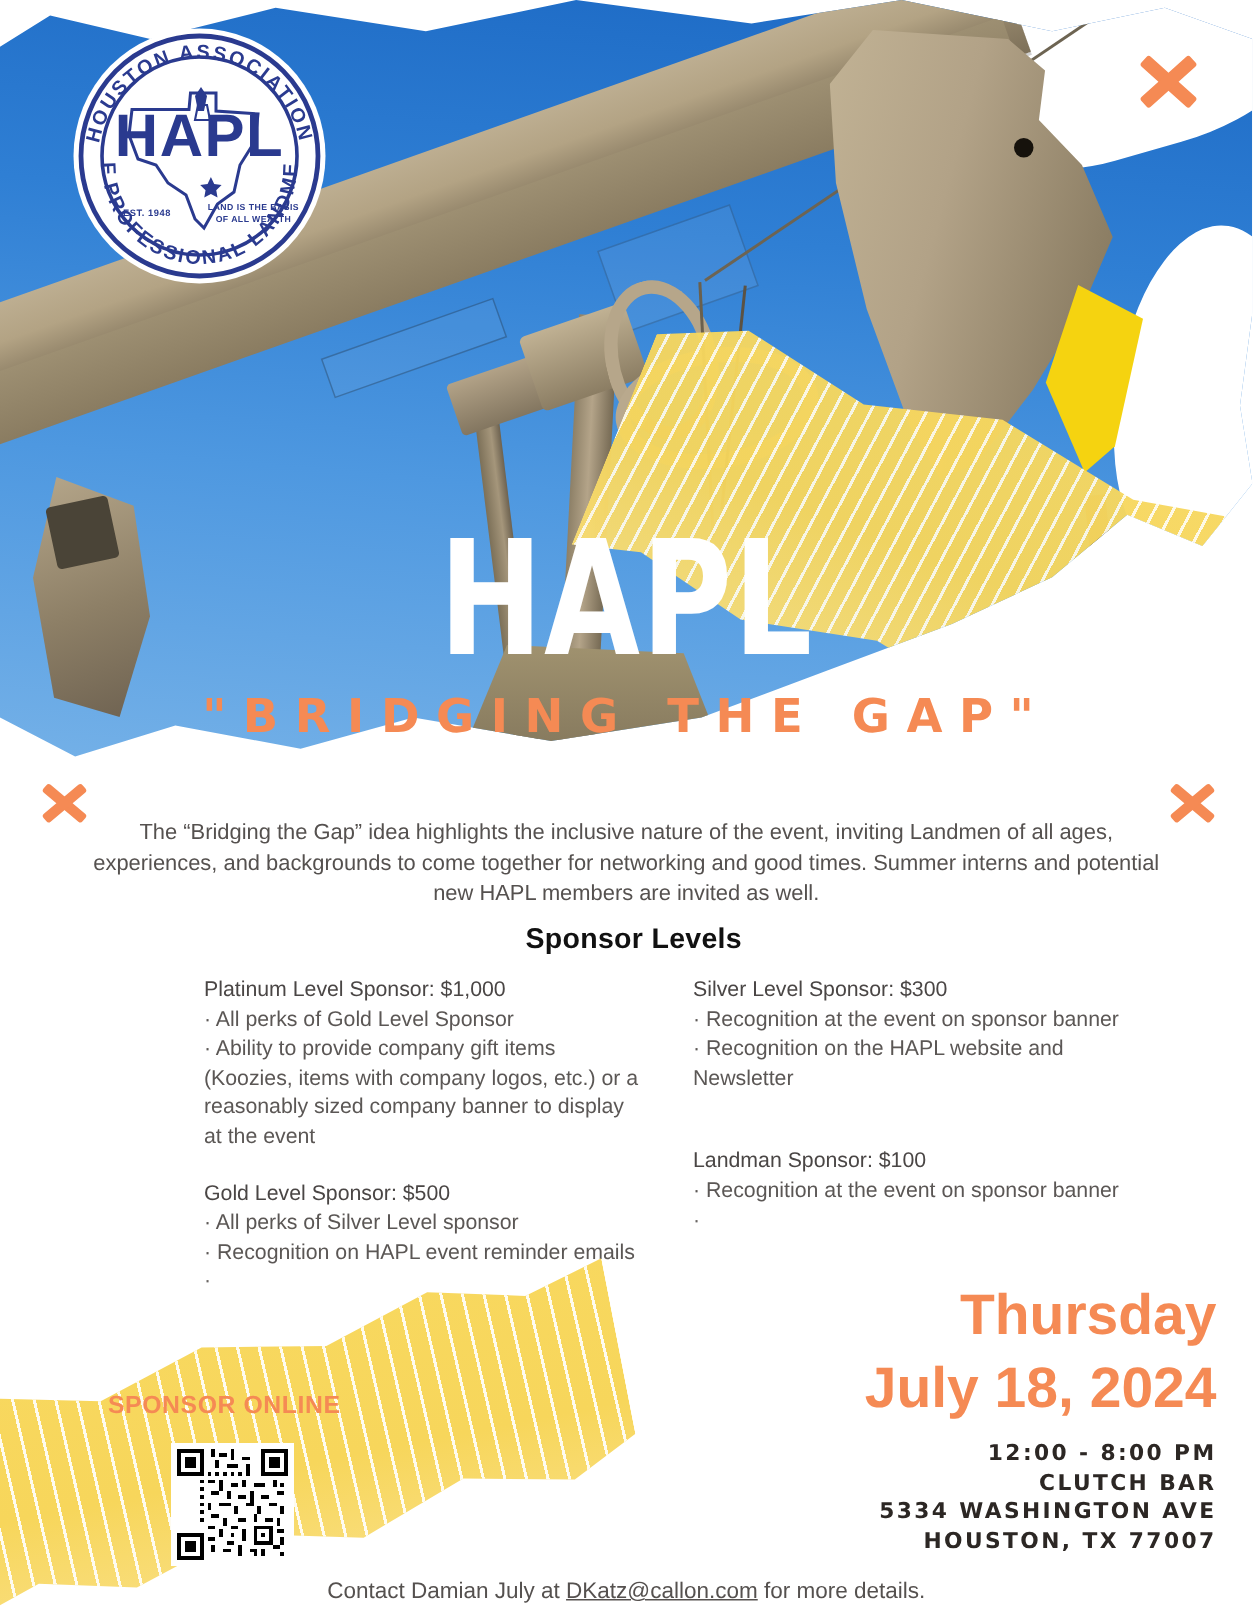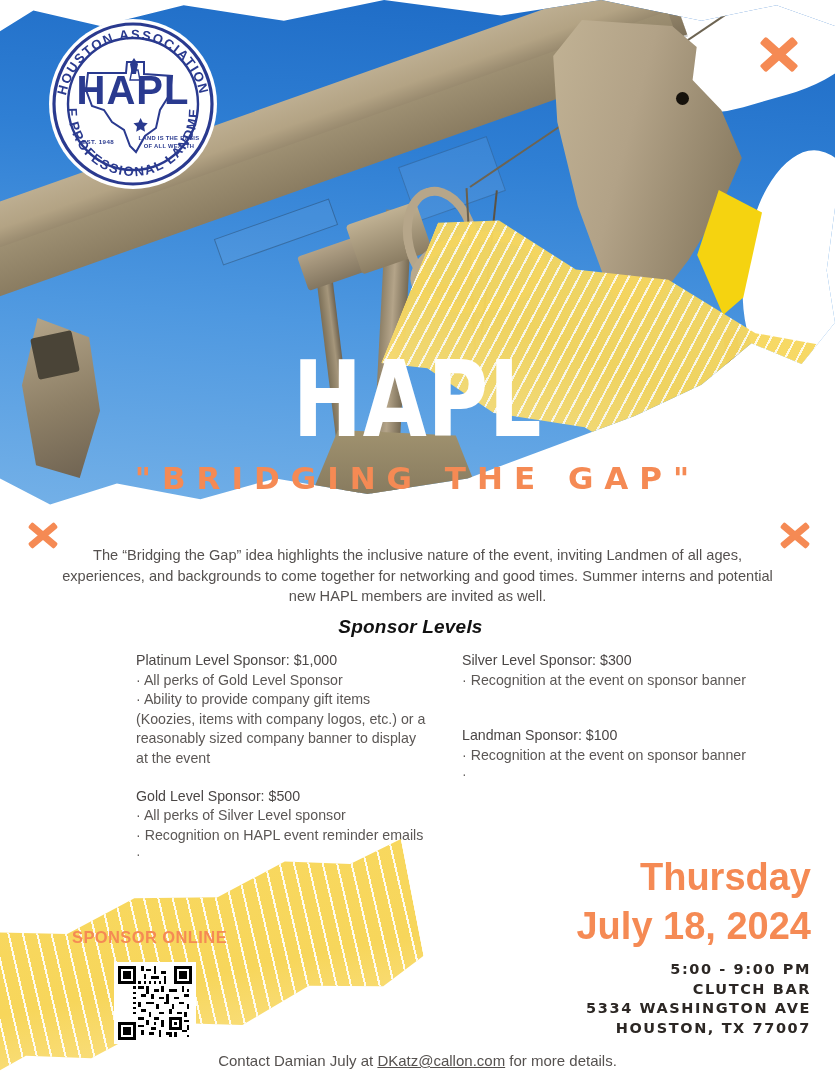--- a/index.html
+++ b/index.html
@@ -286,28 +286,27 @@
     left:62px; top:545px;
     width:711px;
     text-align:center;
     font-size:14.6px;
     line-height:20.5px;
     color:#55514f;
   }
 
   .sponsor-heading{
     position:absolute;
-    left:4px; top:616px;
+    left:16px; top:616px;
     width:813px;
     text-align:center;
     font-size:19px;
     font-weight:bold;
     color:#111111;
     letter-spacing:.2px;
-    font-style:italic;
   }
 
   
   .col{
     position:absolute;
     font-size:14.2px;
     line-height:19.6px;
     color:#5b5755;
   }
   .col-left{ left:136px; top:651px; width:290px; }
@@ -498,20 +497,21 @@
       <div class="bullet">·</div>
     </div>
 
   </div>
 
   <div class="col col-right">
 
     <div class="tier">
       <div class="tier-title">Silver Level Sponsor: $300</div>
       <div>· Recognition at the event on sponsor banner</div>
+      <div>· Recognition on the HAPL website and Newsletter</div>
     </div>
 
     <div class="tier" style="margin-top:36px;">
       <div class="tier-title">Landman Sponsor: $100</div>
       <div>· Recognition at the event on sponsor banner</div>
       <div class="bullet">·</div>
     </div>
 
   </div>
 
@@ -611,21 +611,21 @@
           <rect x="27" y="23" width="1" height="2"></rect>
         <rect x="8" y="23" width="2" height="1"></rect>
           <rect x="14" y="22" width="1" height="1"></rect>
       </g>
     </svg>
   </div>
 
   <div class="date-day">Thursday</div>
   <div class="date-full">July 18, 2024</div>
   <div class="venue">
-    <div>5:00 - 9:00 PM</div>
+    <div>12:00 - 8:00 PM</div>
     <div>CLUTCH BAR</div>
     <div>5334 WASHINGTON AVE</div>
     <div>HOUSTON, TX 77007</div>
   </div>
 
   <div class="footer">
     <span>Contact Damian July at </span><a href="#">DKatz@callon.com</a><span> for more details.</span>
   </div>
 
 </div>

